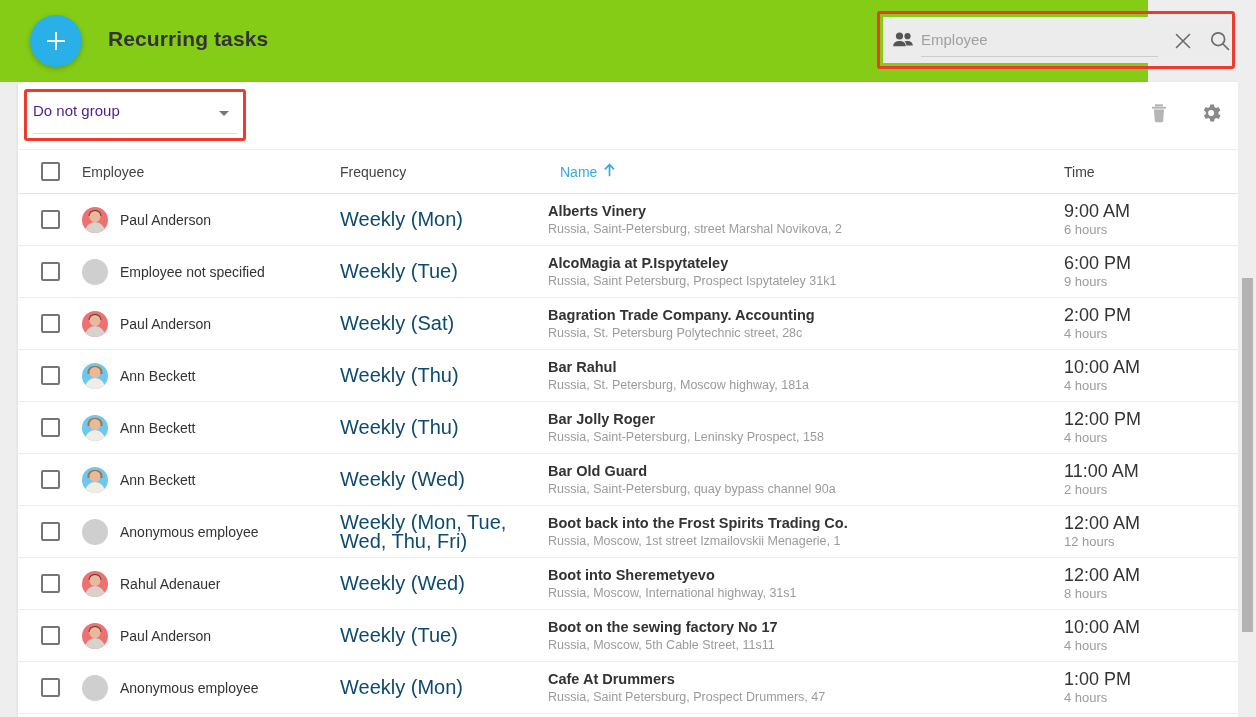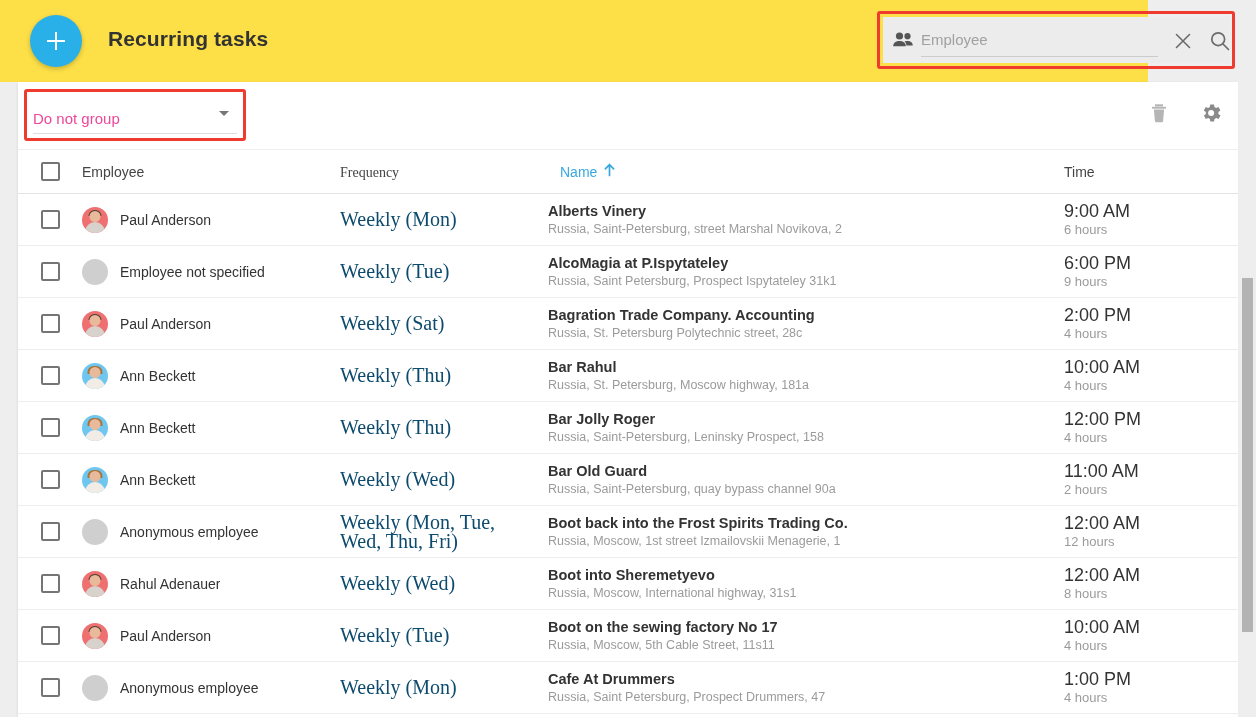--- a/index.html
+++ b/index.html
@@ -17,21 +17,21 @@
     width: 1256px;
     height: 717px;
     background: #eeeeee;
   }
 
   
   .topbar {
     position: absolute;
     left: 0; top: 0;
     width: 1148px; height: 82px;
-    background: #fde047;
+    background: #84cc16;
   }
 
   .fab {
     position: absolute;
     left: 30px; top: 15px;
     width: 52px; height: 52px;
     border-radius: 50%;
     background: #29b0e8;
     box-shadow: 0 2px 5px rgba(0,0,0,0.22);
     cursor: pointer;
@@ -133,23 +133,23 @@
   }
   .group-select {
     position: absolute;
     left: 15px; top: 16px;
     width: 204px; height: 36px;
     border-bottom: 1px solid #dedede;
     cursor: pointer;
   }
   .group-select-label {
     position: absolute;
-    left: 0; top: 12px;
+    left: 0; top: 4px;
     font-size: 15px;
-    color: #ec4899;
+    color: #4c1d95;
   }
   .group-caret {
     position: absolute;
     right: 8px; top: 13px;
     width: 0; height: 0;
     border-left: 5px solid transparent;
     border-right: 5px solid transparent;
     border-top: 5px solid #777777;
   }
 
@@ -178,21 +178,21 @@
     min-height: 52px;
     padding: 0;
   }
   .header-row {
     min-height: 44px;
     border-bottom: 1px solid #e4e4e4;
   }
 
   .c-check  { width: 64px; flex: 0 0 64px; display: flex; justify-content: center; }
   .c-emp    { width: 258px; flex: 0 0 258px; display: flex; align-items: center; }
-  .c-freq   { width: 208px; flex: 0 0 208px; font-family: Liberation Serif, serif; }
+  .c-freq   { width: 208px; flex: 0 0 208px; }
   .c-name   { flex: 1 1 auto; min-width: 0; padding-right: 10px; }
   .c-time   { width: 186px; flex: 0 0 186px; padding-left: 12px; }
 
   .checkbox {
     width: 19px; height: 19px;
     border: 2px solid #757575;
     border-radius: 2px;
     background: #fff;
     cursor: pointer;
   }

